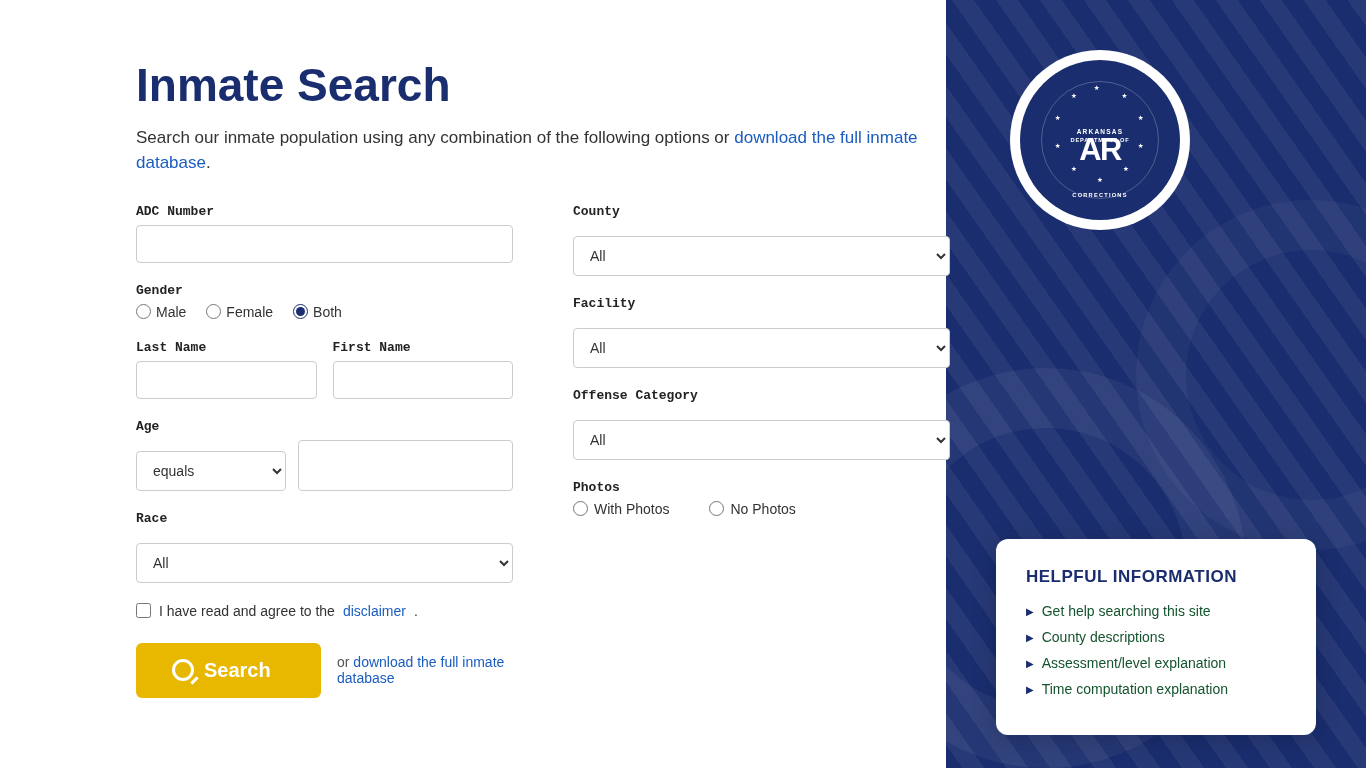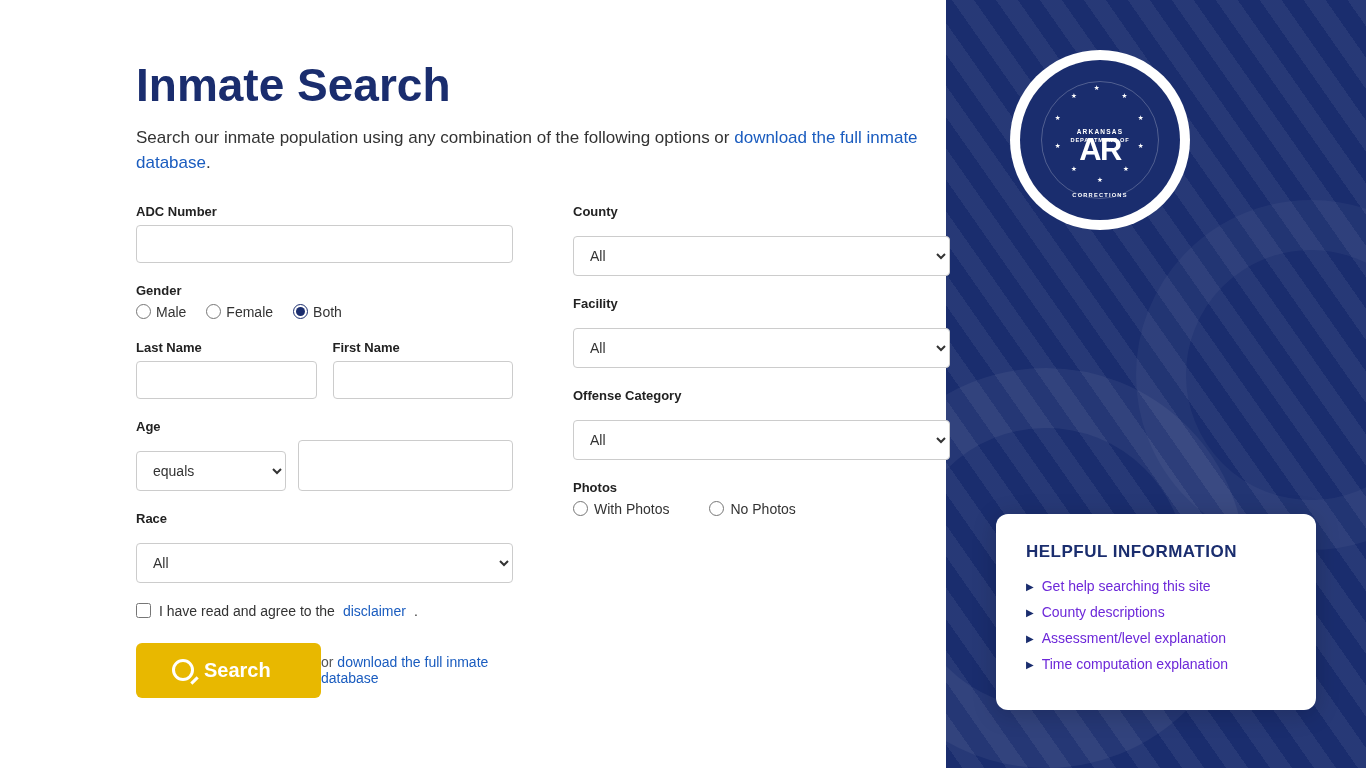--- a/index.html
+++ b/index.html
@@ -70,21 +70,21 @@
       top: 50%;
       left: 50%;
       transform: translate(-50%, -50%);
       width: 130px;
       height: 130px;
     }
 
     
     .helpful-card {
       position: absolute;
-      bottom: 58px;
+      bottom: 33px;
       right: 50px;
       width: 320px;
       background: #fff;
       border-radius: 12px;
       padding: 28px 30px 28px 30px;
       z-index: 10;
       box-shadow: 0 4px 24px rgba(0,0,0,0.18);
     }
 
     .helpful-title {
@@ -110,21 +110,21 @@
     }
 
     .helpful-list li::before {
       content: '▶';
       color: #1a2d6e;
       font-size: 10px;
       flex-shrink: 0;
     }
 
     .helpful-list li a {
-      color: #6d28d9;
+      color: #14532d;
       text-decoration: none;
     }
 
     
     .main-content {
       position: relative;
       z-index: 5;
       padding: 60px 0 40px 136px;
       width: 950px;
     }
@@ -168,20 +168,21 @@
     .form-group {
       margin-bottom: 20px;
     }
 
     .form-label {
       display: block;
       font-size: 13px;
       font-weight: 600;
       color: #222;
       margin-bottom: 6px;
+      font-family: Liberation Mono, monospace;
     }
 
     .form-control {
       width: 100%;
       padding: 10px 12px;
       border: 1px solid #ccc;
       border-radius: 4px;
       font-size: 14px;
       color: #333;
       background: #fff;
@@ -271,20 +272,21 @@
 
     .disclaimer-row a {
       color: #1a5cbf;
       text-decoration: none;
     }
 
     
     .search-row {
       display: flex;
       align-items: center;
+      gap: 16px;
       margin-top: 8px;
     }
 
     .search-btn {
       background: #e8b800;
       color: #fff;
       border: none;
       border-radius: 6px;
       padding: 16px 36px;
       font-size: 20px;

